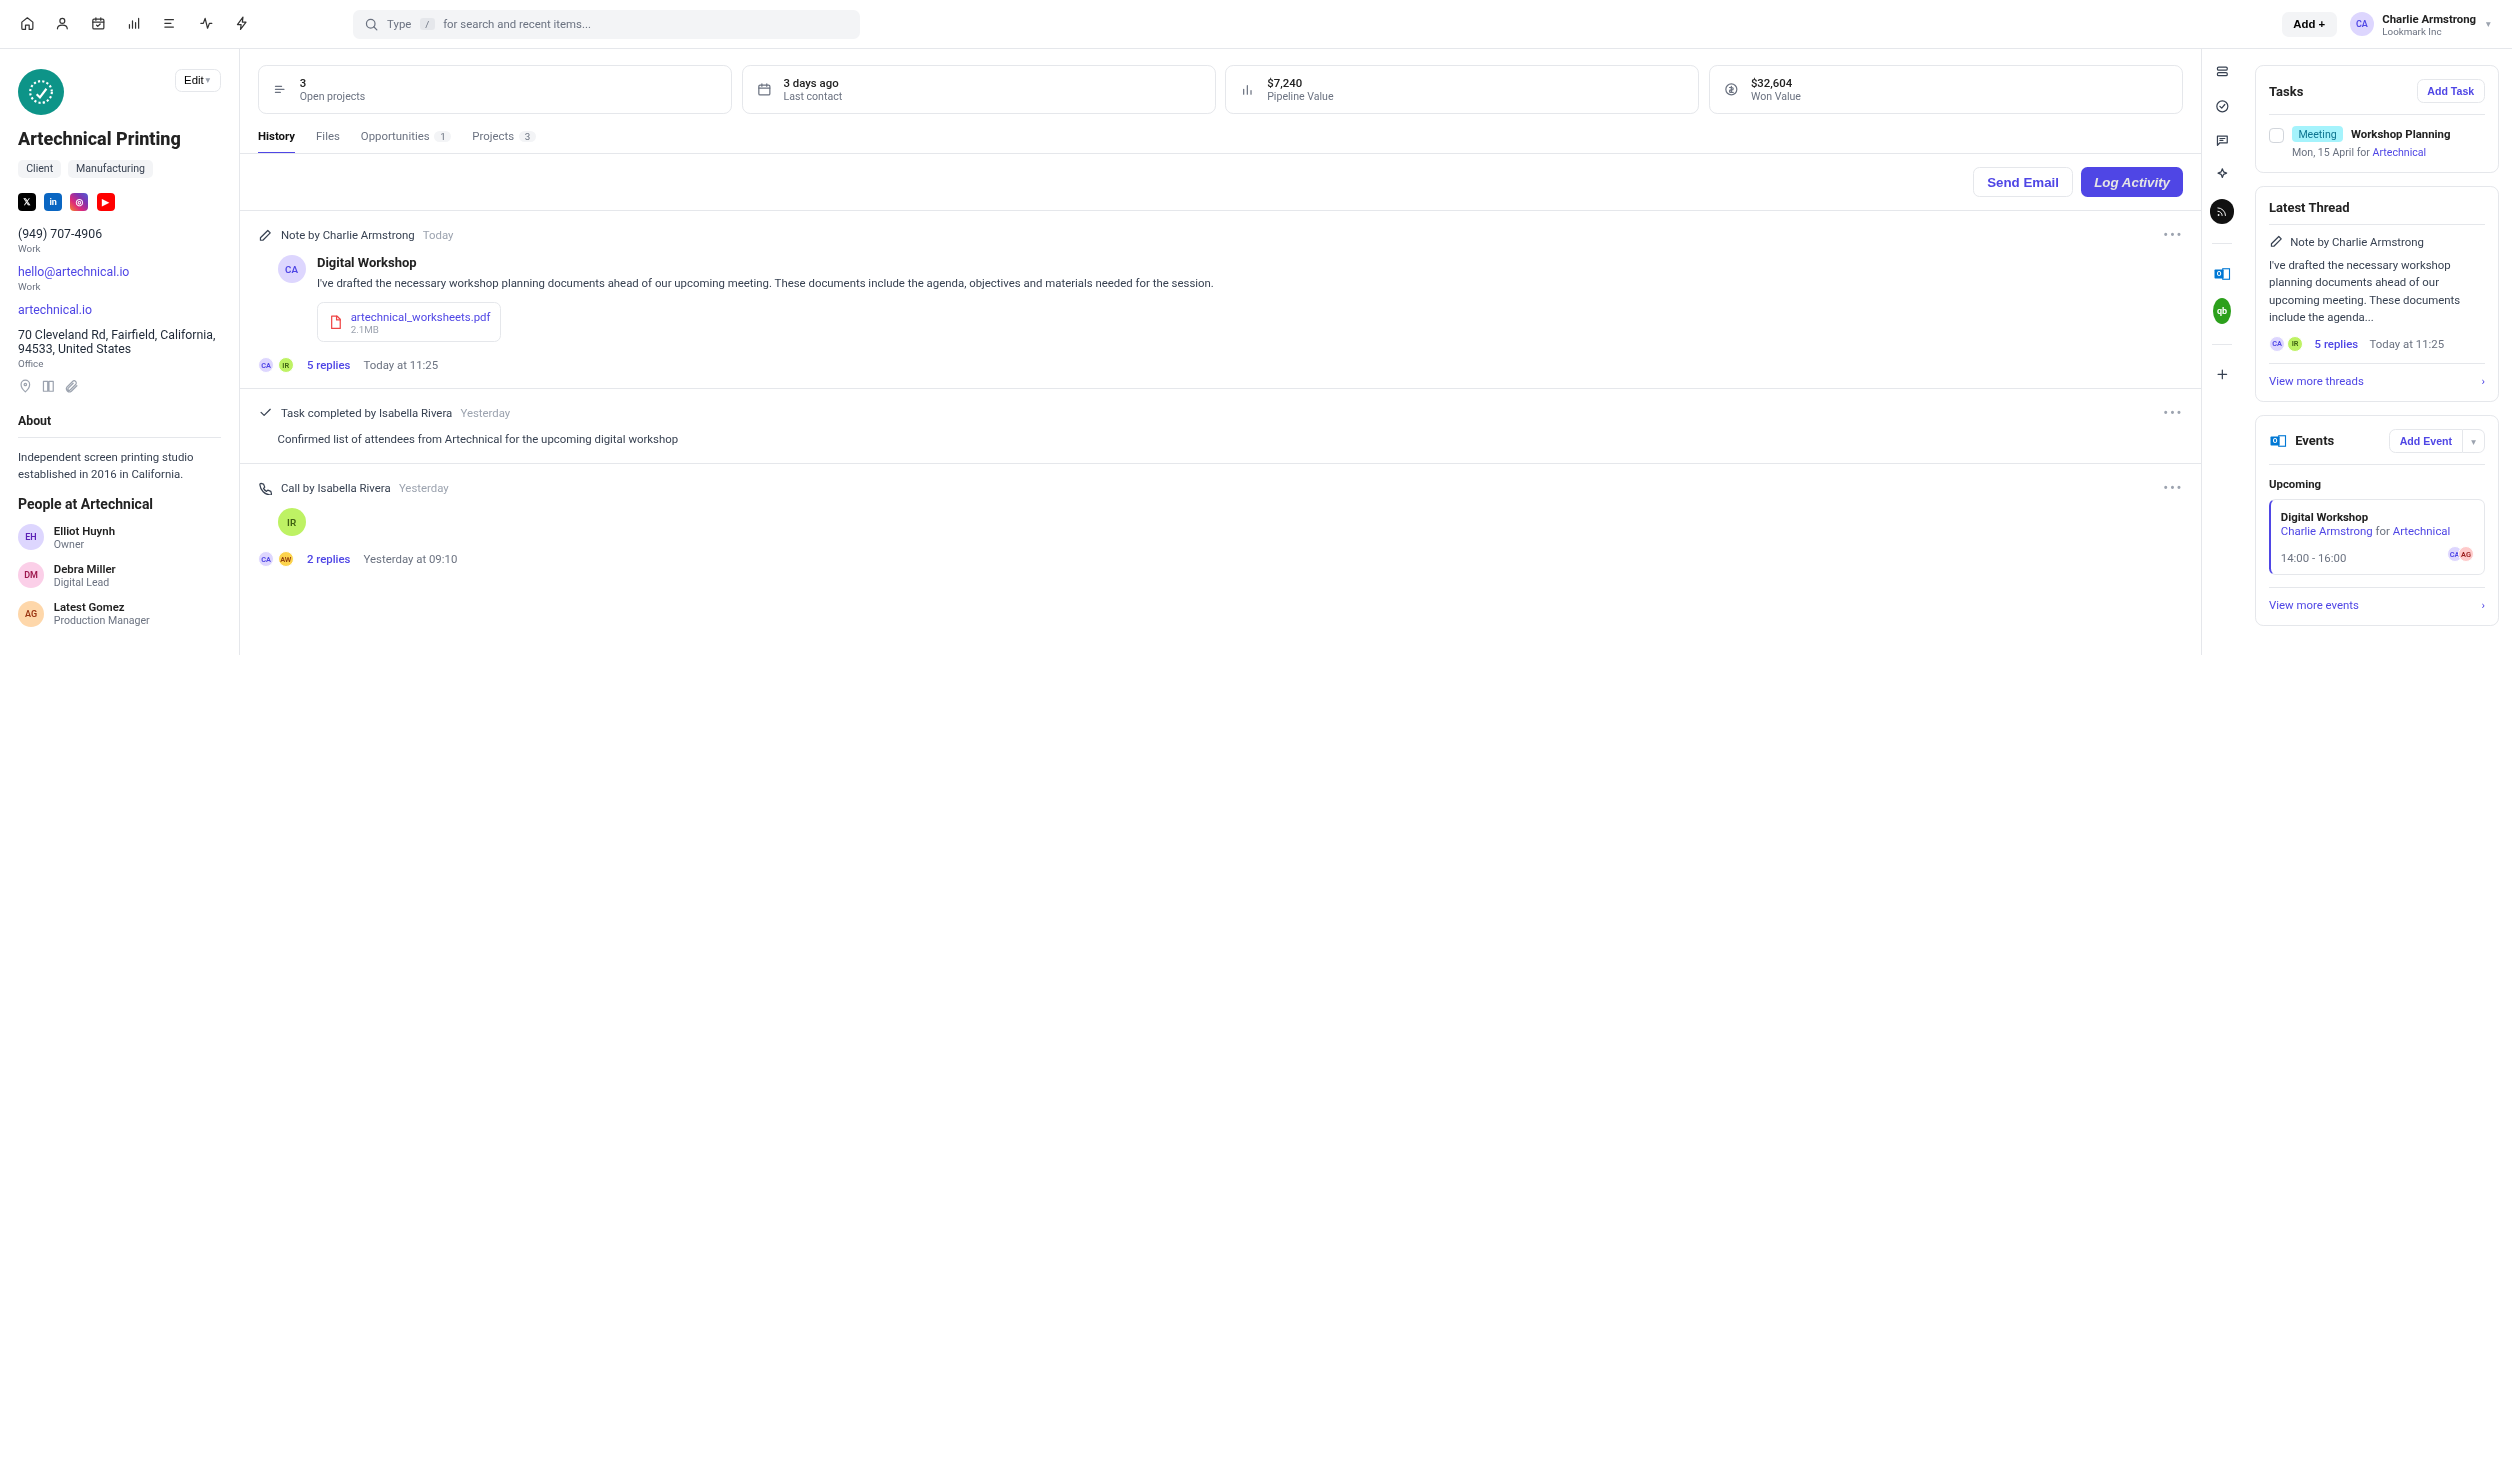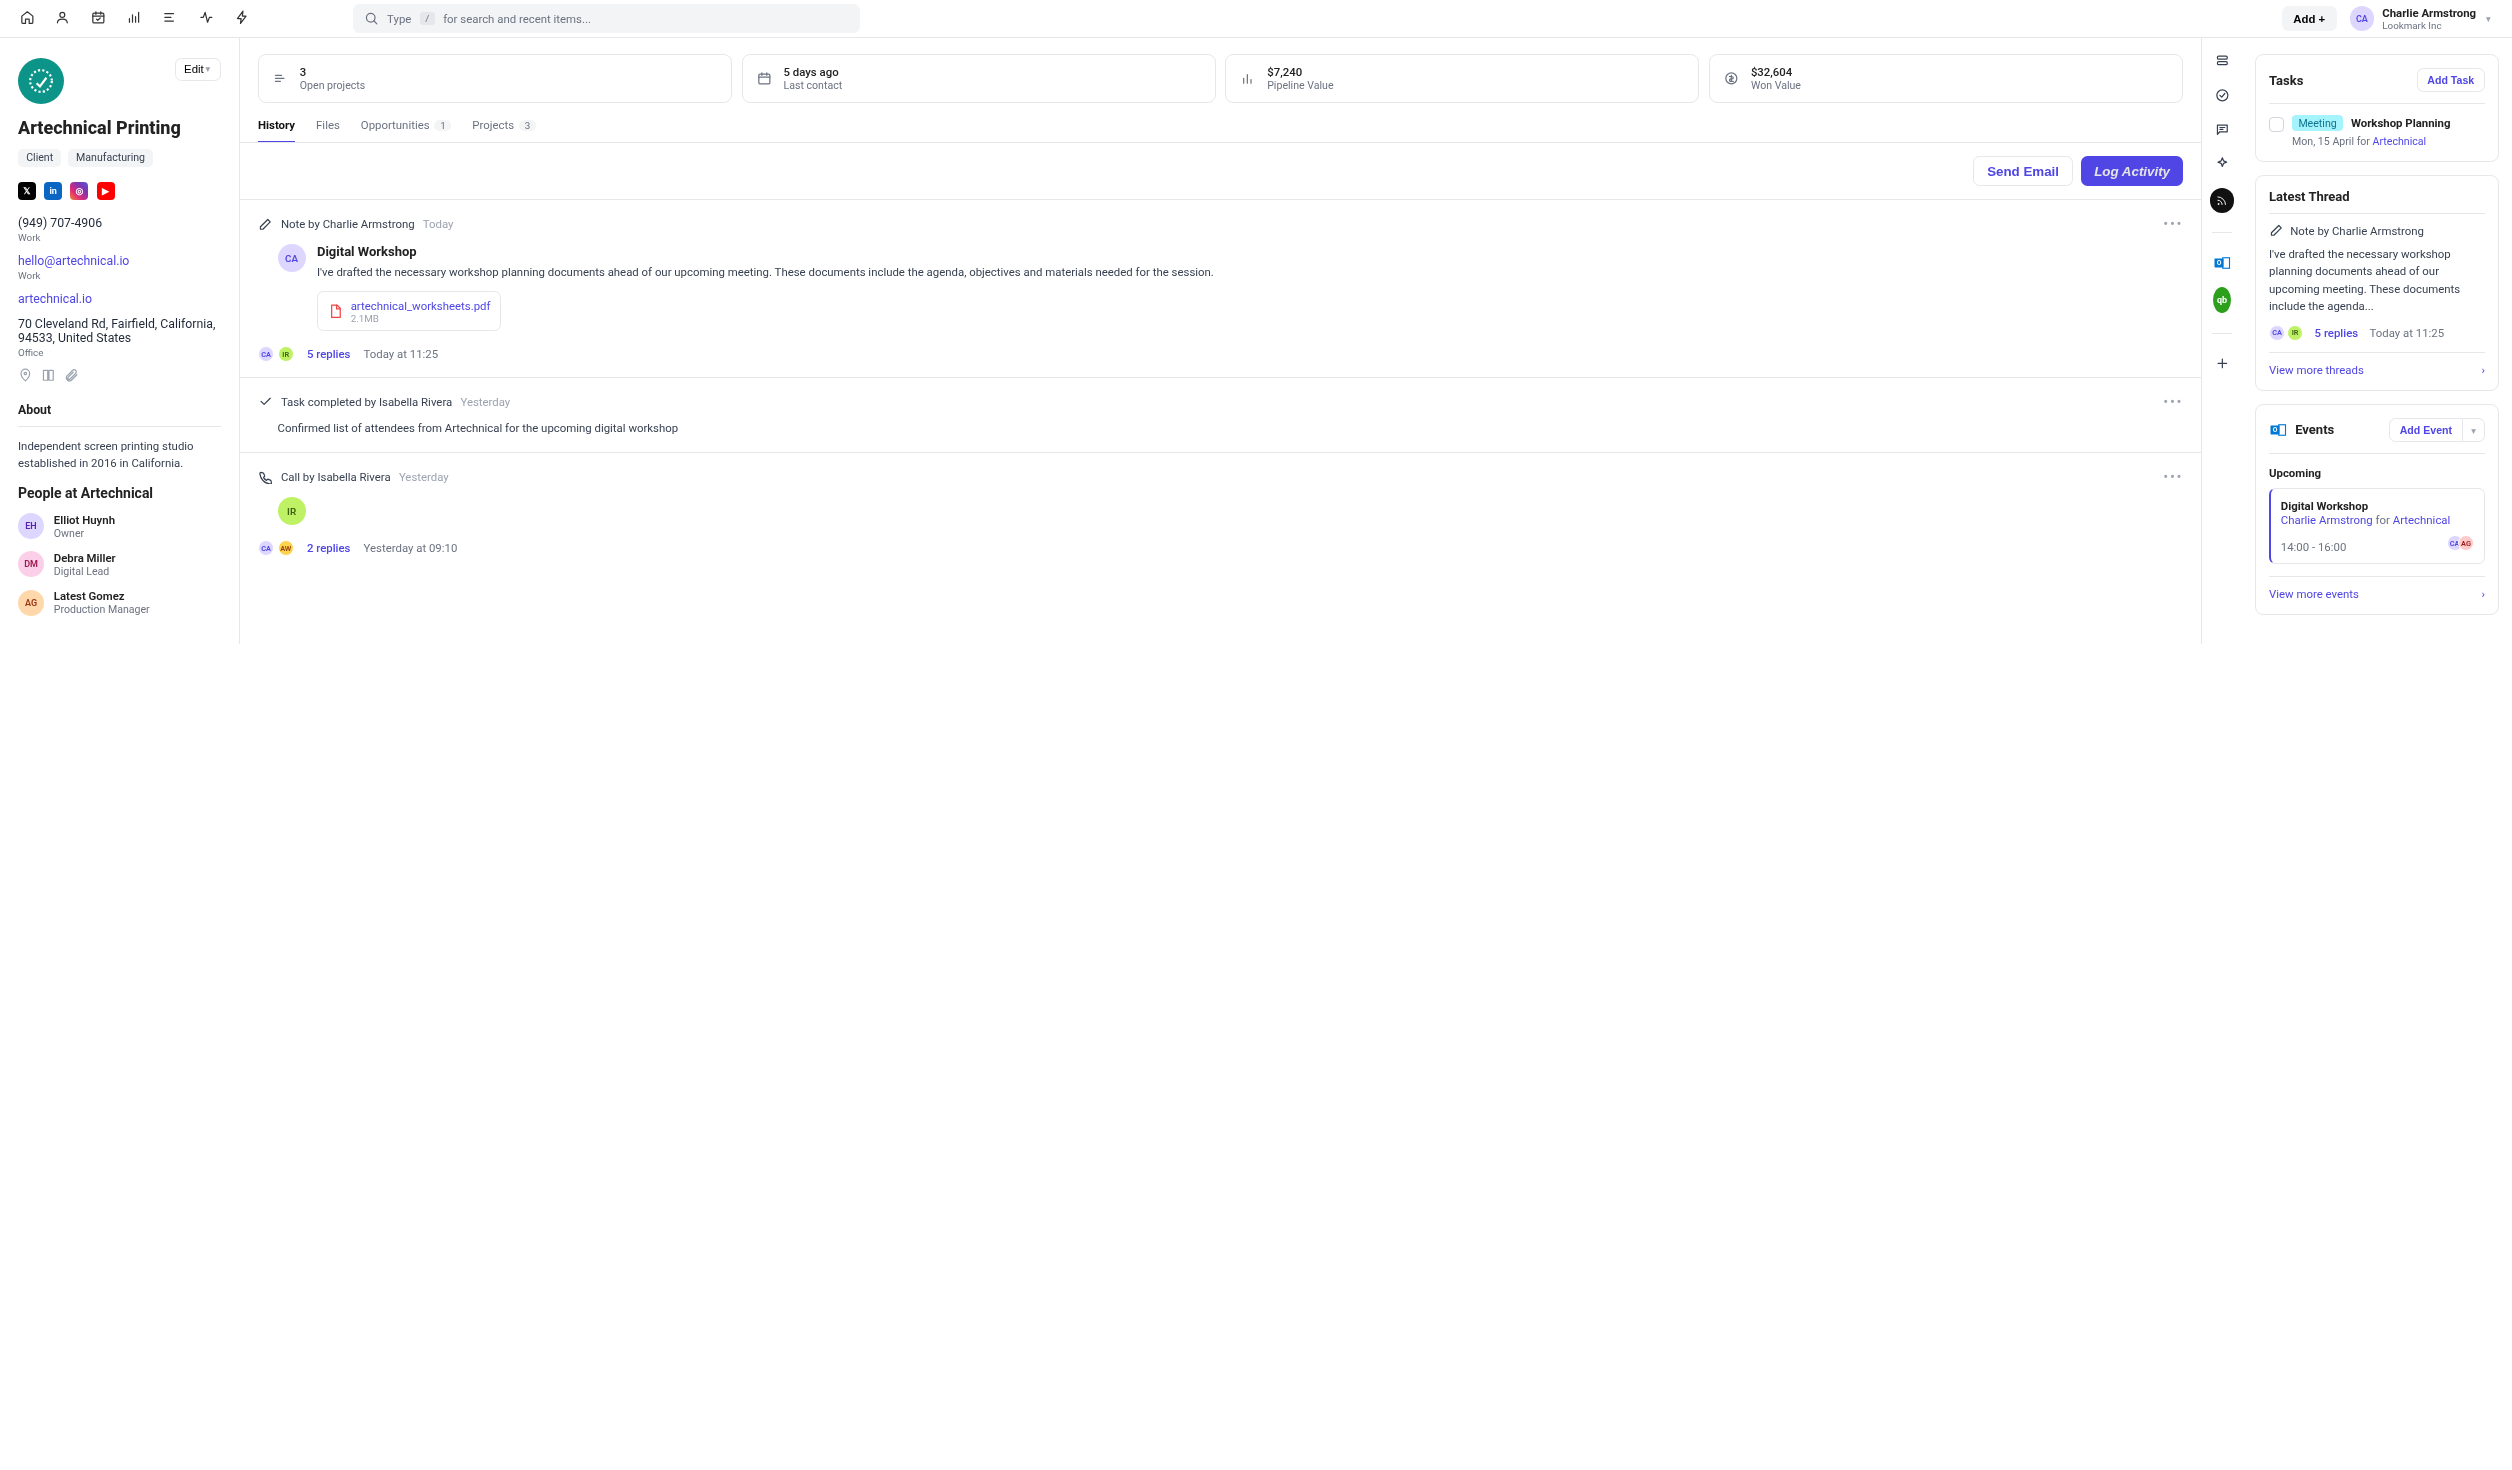--- a/index.html
+++ b/index.html
@@ -1,20 +1,20 @@
 <!DOCTYPE html>
 <html style="font-size:13px"><head>
 <meta charset="utf-8">
 <style>
 * { box-sizing: border-box; margin: 0; padding: 0; }
 body { font-family: -apple-system, BlinkMacSystemFont, "Segoe UI", Roboto, sans-serif; font-size: 11.4px; color: #222; background: #fff; }
 a { text-decoration: none; color: #4f46e5; }
 
 
-.topbar { display: flex; align-items: center; height: 38px; border-bottom: 0.8px solid #e5e7eb; padding: 0 19.6px; gap: 19.6px; }
+.topbar { display: flex; align-items: center; height: 49px; border-bottom: 0.8px solid #e5e7eb; padding: 0 19.6px; gap: 19.6px; }
 .nav-icons { display: flex; gap: 19.6px; }
 .nav-icons .icon { width: 16.3px; height: 16.3px; color: #333; cursor: pointer; }
 .search-box { flex: 1; max-width: 507px; margin-left: 82px; background: #f3f4f6; border-radius: 6.5px; height: 29px; display: flex; align-items: center; padding: 0 11.4px; color: #6b7280; gap: 8.2px; }
 .search-box .kbd { background: #e5e7eb; border-radius: 3.3px; padding: 0.8px 5.7px; font-size: 9.8px; }
 .topbar-right { margin-left: auto; display: flex; align-items: center; gap: 13px; }
 .add-btn { background: #f3f4f6; border: none; border-radius: 6.5px; padding: 6.5px 11.4px; font-weight: 600; font-size: 11.4px; cursor: pointer; }
 .avatar-ca { background: #ddd6fe; color: #4f46e5; width: 24.5px; height: 24.5px; border-radius: 50%; display: flex; align-items: center; justify-content: center; font-size: 9px; font-weight: 600; }
 .user-block { display: flex; align-items: center; gap: 8.2px; cursor: pointer; }
 .user-name { font-weight: 700; font-size: 11.4px; }
 .user-org { color: #6b7280; font-size: 9.8px; }
@@ -281,21 +281,21 @@
           </div>
       </div>
       <div class="stat-card">
         <div class="stat-icon">
             <svg class="icon-svg" viewBox="0 0 24 24">
               <rect x="3" y="5" width="18" height="16" rx="2"></rect>
               <path d="M8 3v4M16 3v4M3 10h18"></path>
             </svg>
           </div>
         <div>
-            <div class="stat-val">5 days ago</div>
+            <div class="stat-val">3 days ago</div>
             <div class="stat-lbl">Last contact</div>
           </div>
       </div>
       <div class="stat-card">
         <div class="stat-icon">
             <svg class="icon-svg" viewBox="0 0 24 24">
               <path d="M6 20V12M12 20V6M18 20V14"></path>
             </svg>
           </div>
         <div>

